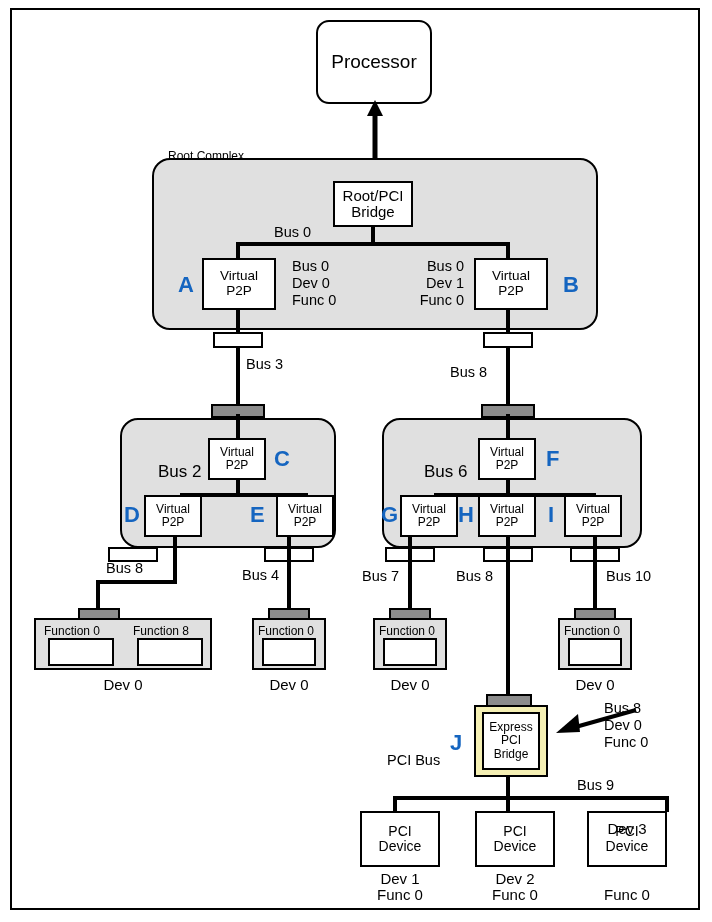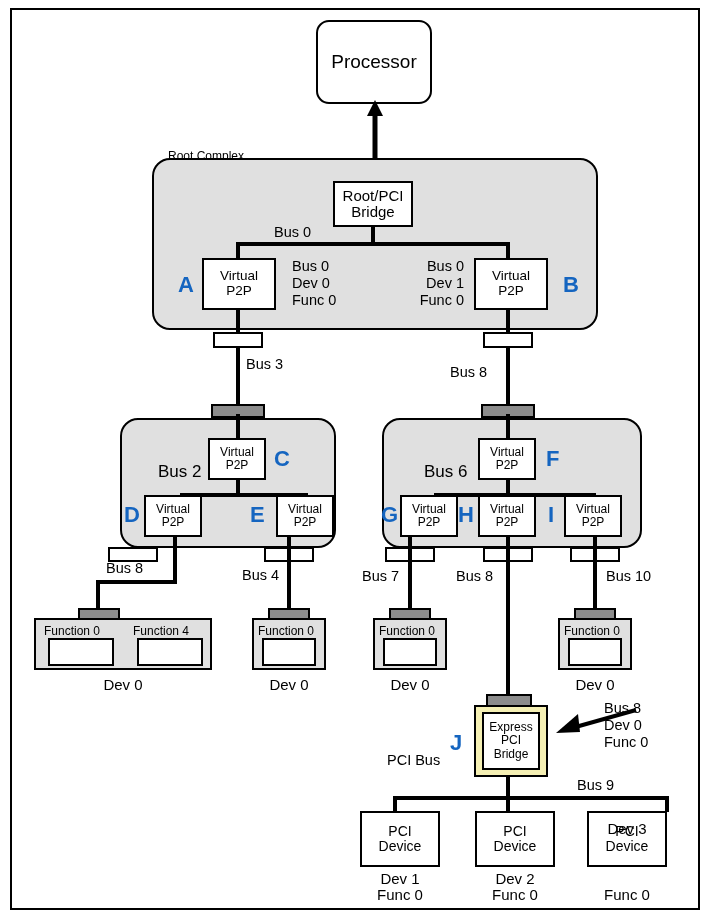--- a/index.html
+++ b/index.html
@@ -240,21 +240,21 @@
   <div class="abs t lbl" style="left:456px;top:568px;">Bus 8</div>
 
   <div class="abs port-white" style="left:570px;top:547px;width:50px;height:15px;"></div>
   <div class="abs line-v3" style="left:593px;top:537px;width:4px;height:75px;"></div>
   <div class="abs t lbl" style="left:606px;top:568px;">Bus 10</div>
 
   <div class="abs port-gray" style="left:78px;top:608px;width:42px;height:13px;"></div>
   <div class="abs device" style="left:34px;top:618px;width:178px;height:52px;"></div>
   <div class="abs t lbl-tiny" style="left:44px;top:624px;">Function 0</div>
   <div class="abs func" style="left:48px;top:638px;width:66px;height:28px;"></div>
-  <div class="abs t lbl-tiny" style="left:133px;top:624px;">Function 4</div>
+  <div class="abs t lbl-tiny" style="left:133px;top:624px;">Function 8</div>
   <div class="abs func" style="left:137px;top:638px;width:66px;height:28px;"></div>
   <div class="abs t devlbl" style="left:34px;top:676px;width:178px;">Dev 0</div>
 
   <div class="abs port-gray" style="left:268px;top:608px;width:42px;height:13px;"></div>
   <div class="abs device" style="left:252px;top:618px;width:74px;height:52px;"></div>
   <div class="abs t lbl-tiny" style="left:258px;top:624px;">Function 0</div>
   <div class="abs func" style="left:262px;top:638px;width:54px;height:28px;"></div>
   <div class="abs t devlbl" style="left:252px;top:676px;width:74px;">Dev 0</div>
 
   <div class="abs port-gray" style="left:389px;top:608px;width:42px;height:13px;"></div>

